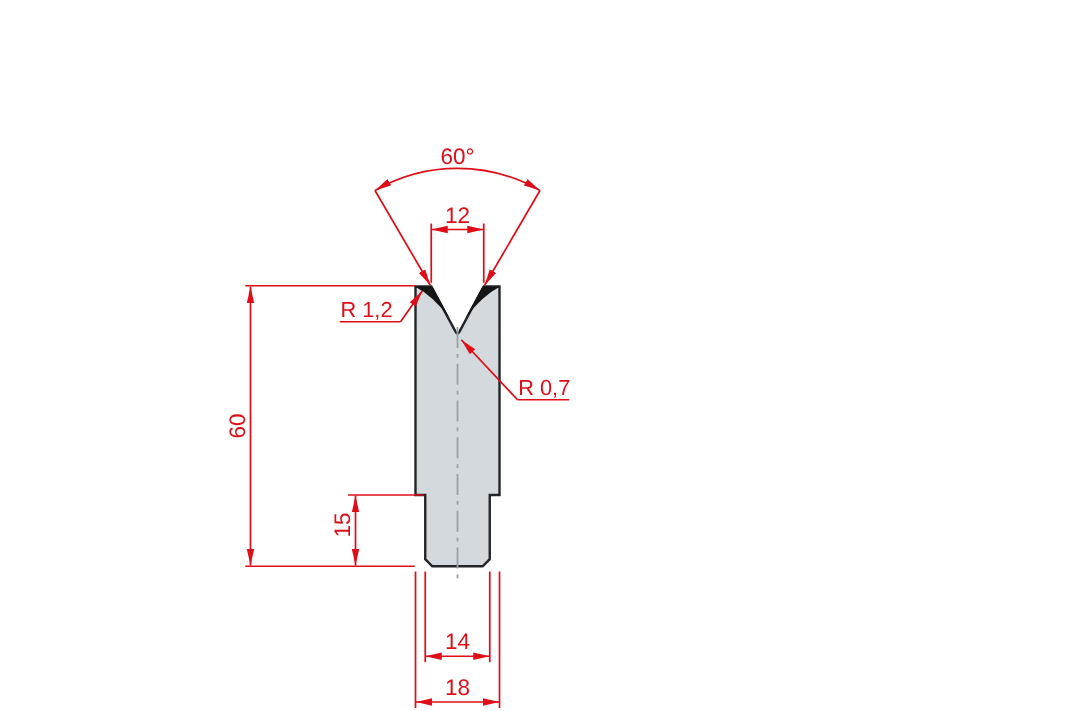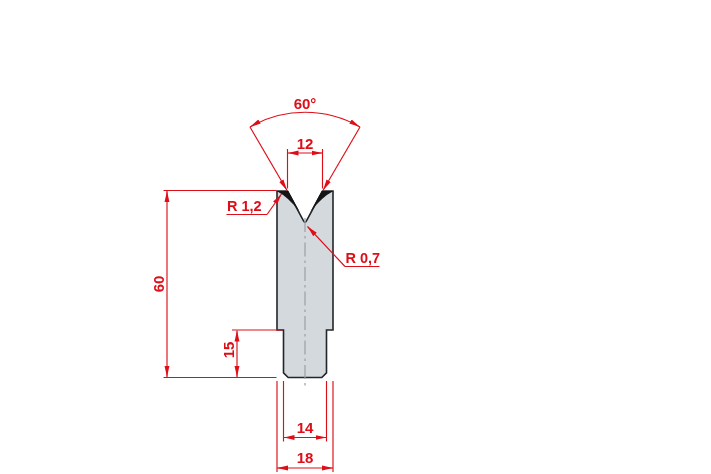--- a/index.html
+++ b/index.html
@@ -1,20 +1,20 @@
 <!DOCTYPE html>
 <html><head>
 <meta charset="utf-8">
 <style>
   html,body{margin:0;padding:0;}
   body{
     width:711px;height:474px;background:#ffffff;overflow:hidden;
     font-family:"Liberation Sans",sans-serif;
   }
-  .canvas{width:711px;height:474px;background:#ffffff;font-weight:bold;}
+  .canvas{width:711px;height:474px;background:#ffffff;}
   svg{display:block;}
   svg text{
     font-family:"Liberation Sans",sans-serif;
     fill:#de0e18;
   }
   .dim-num{font-size:15px;}
   .dim-label{font-size:14.5px;}
   .red{stroke:#de0e18;stroke-width:1.15;fill:none;}
   .outline{stroke:#232629;stroke-width:1.6;fill:#d4d9de;stroke-linejoin:miter;}
   .wedge{fill:#151515;stroke:none;}

